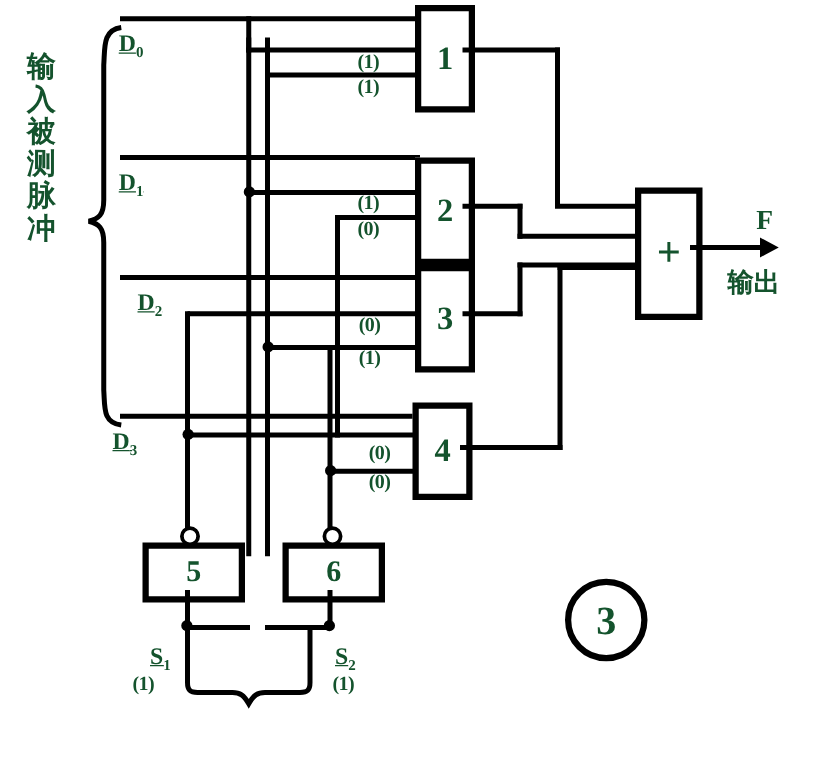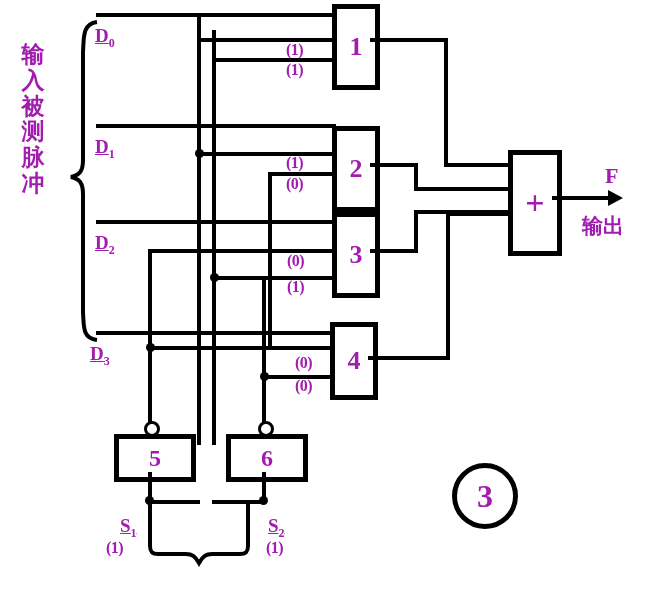--- a/index.html
+++ b/index.html
@@ -1,18 +1,18 @@
 <!DOCTYPE html>
 <html><head>
 <meta charset="utf-8">
 <style>
   html,body{margin:0;padding:0;background:#ffffff;}
   #root{
     position:relative;width:654px;height:606px;background:#fff;overflow:hidden;
-    font-family:"Liberation Serif", serif; color:#a21caf;
+    font-family:"Liberation Serif", serif; color:#14532d;
   }
   .w{position:absolute;background:#000;}           
   .hw{height:4px;}
   .vw{width:4px;}
   .gate{
     position:absolute;border:5px solid #000;background:#fff;
     display:flex;align-items:center;justify-content:center;
     font-family:"Liberation Serif",serif;font-weight:bold;
   }
   .gate.num{font-size:26px;}
@@ -62,21 +62,21 @@
   <div class="lbl dlabel" style="left:95px;top:26px;">
     <span>D</span><sub>0</sub>
   </div>
 
   <div class="w hw" style="left:96px;top:124px;width:240px;"></div>
   <div class="lbl dlabel" style="left:95px;top:137px;">
     <span>D</span><sub>1</sub>
   </div>
 
   <div class="w hw" style="left:96px;top:220px;width:240px;"></div>
-  <div class="lbl dlabel" style="left:95px;top:233px;">
+  <div class="lbl dlabel" style="left:110px;top:233px;">
     <span>D</span><sub>2</sub>
   </div>
 
   <div class="w hw" style="left:96px;top:331px;width:240px;"></div>
   <div class="lbl dlabel" style="left:90px;top:344px;">
     <span>D</span><sub>3</sub>
   </div>
 
   <div class="w vw" style="left:197px;top:13px;height:432px;"></div>
   <div class="w vw" style="left:212px;top:30px;height:415px;"></div>

